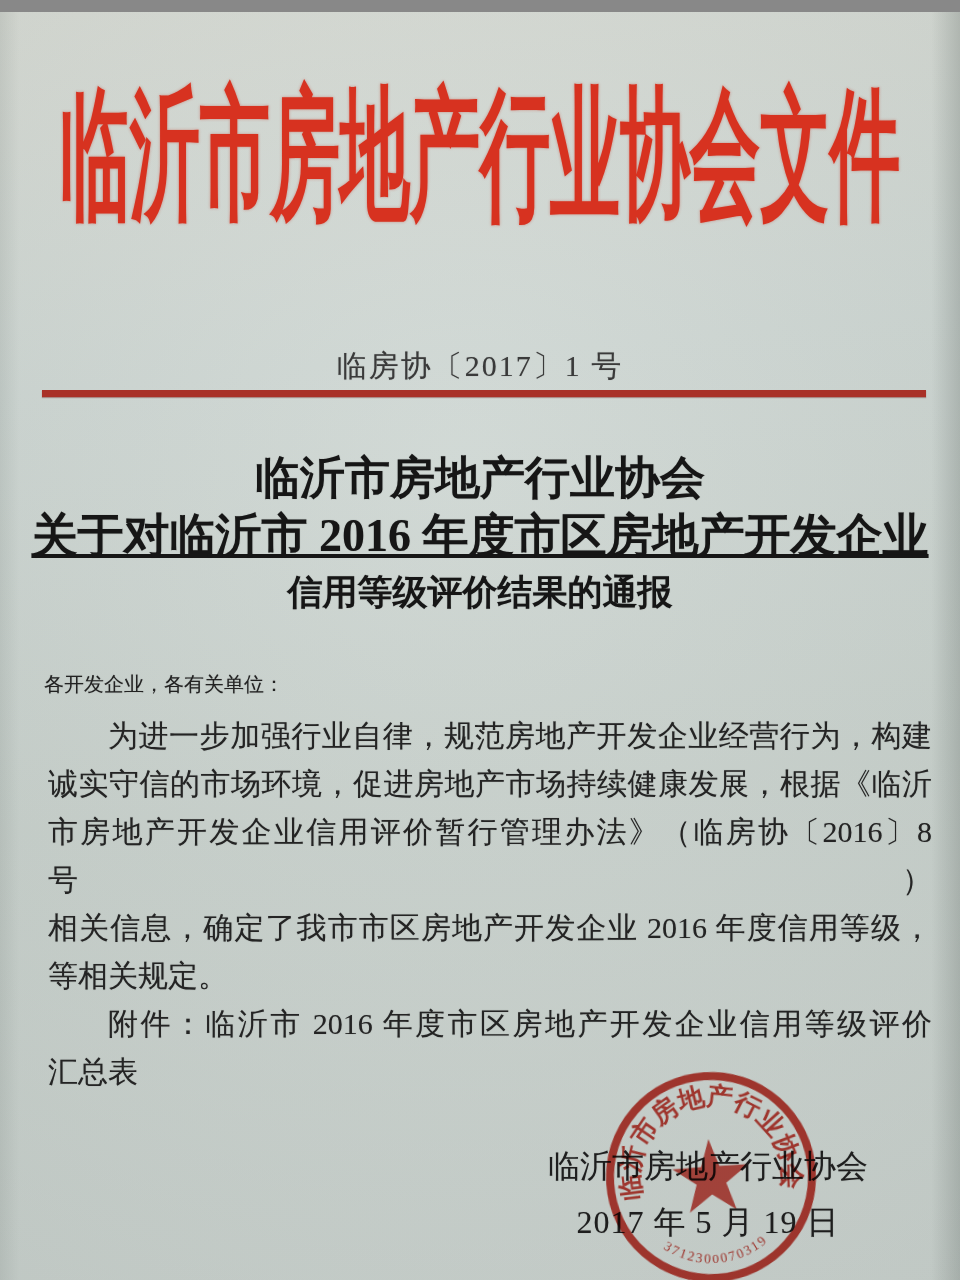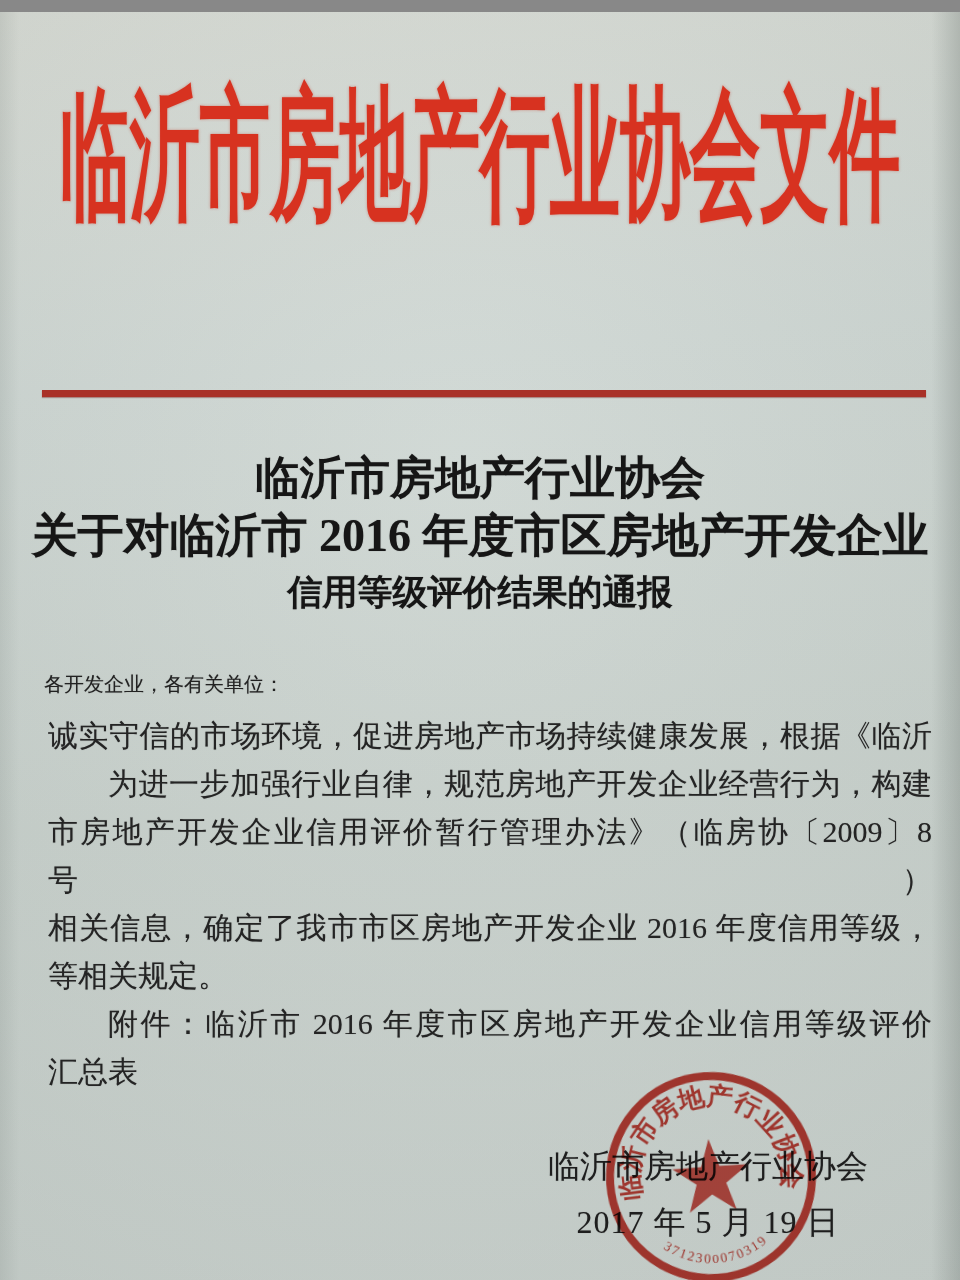--- a/index.html
+++ b/index.html
@@ -29,21 +29,21 @@
     text-align:center;font-size:30px;color:#3a3a3a;letter-spacing:2px;
     text-shadow:0 0 1px rgba(50,50,50,.35);
   }
   .rule{
     position:absolute;top:378px;left:42px;width:884px;height:7px;
     background:#a93128;box-shadow:0 1px 1px rgba(120,30,25,.4);
   }
   .title{position:absolute;top:438px;left:0;width:960px;text-align:center;color:#161616;}
   .title .tl{line-height:57px;font-weight:bold;white-space:nowrap;text-shadow:0 0 1px rgba(30,30,30,.4);}
   .t1{font-size:45px;}
-  .t2{font-size:46px;}
+  .t2{font-size:46px;text-decoration:underline;}
   .t3{font-size:35px;}
   .salutation{
     position:absolute;top:652px;left:44px;font-size:20px;line-height:40px;color:#222;
     text-shadow:0 0 1px rgba(40,40,40,.35);
   }
   .bodyblock{position:absolute;top:700px;left:48px;width:884px;overflow:hidden;color:#242424;}
   .bodyline{
     font-size:30px;line-height:48px;
     text-shadow:0 0 1px rgba(40,40,40,.35);
   }
@@ -60,35 +60,36 @@
   }
   .seal text{font-family:"Liberation Serif",serif;}
 </style>
 </head>
 <body>
 
 <div class="page">
 
   <div class="hdr">临沂市房地产行业协会文件</div>
 
+  <div class="docnum">临房协〔2017〕1 号</div>
 
   <div class="rule"></div>
 
   <div class="title">
     <div class="tl t1">临沂市房地产行业协会</div>
     <div class="tl t2">关于对临沂市 2016 年度市区房地产开发企业</div>
     <div class="tl t3">信用等级评价结果的通报</div>
   </div>
 
   <div class="salutation">各开发企业，各有关单位：</div>
 
   <div class="bodyblock">
+    <div class="bodyline fill indent">为进一步加强行业自律，规范房地产开发企业经营行为，构建</div>
     <div class="bodyline fill">诚实守信的市场环境，促进房地产市场持续健康发展，根据《临沂</div>
-    <div class="bodyline fill indent">为进一步加强行业自律，规范房地产开发企业经营行为，构建</div>
-    <div class="bodyline fill">市房地产开发企业信用评价暂行管理办法》（临房协〔2009〕8 号）</div>
+    <div class="bodyline fill">市房地产开发企业信用评价暂行管理办法》（临房协〔2016〕8 号）</div>
     <div class="bodyline fill">相关信息，确定了我市市区房地产开发企业 2016 年度信用等级，</div>
     <div class="bodyline">等相关规定。</div>
     <div class="bodyline fill indent">附件：临沂市 2016 年度市区房地产开发企业信用等级评价</div>
     <div class="bodyline">汇总表</div>
   </div>
 
   <div class="sigblock">
     <div class="sig-org">临沂市房地产行业协会</div>
     <div class="sig-date">2017 年 5 月 19 日</div>
   </div>

